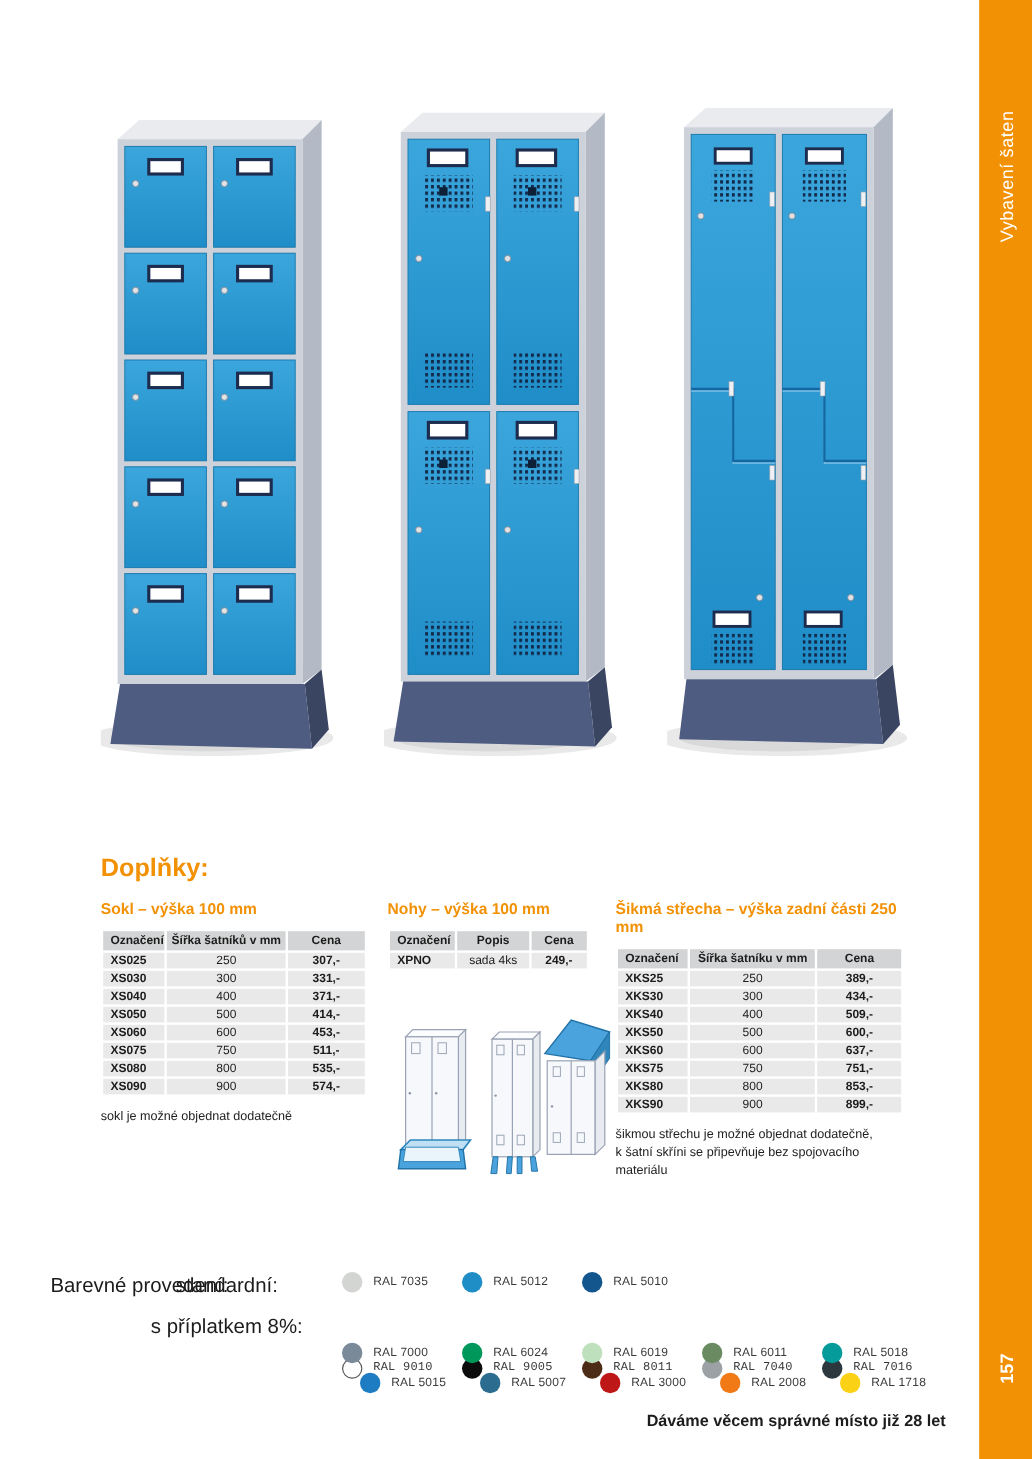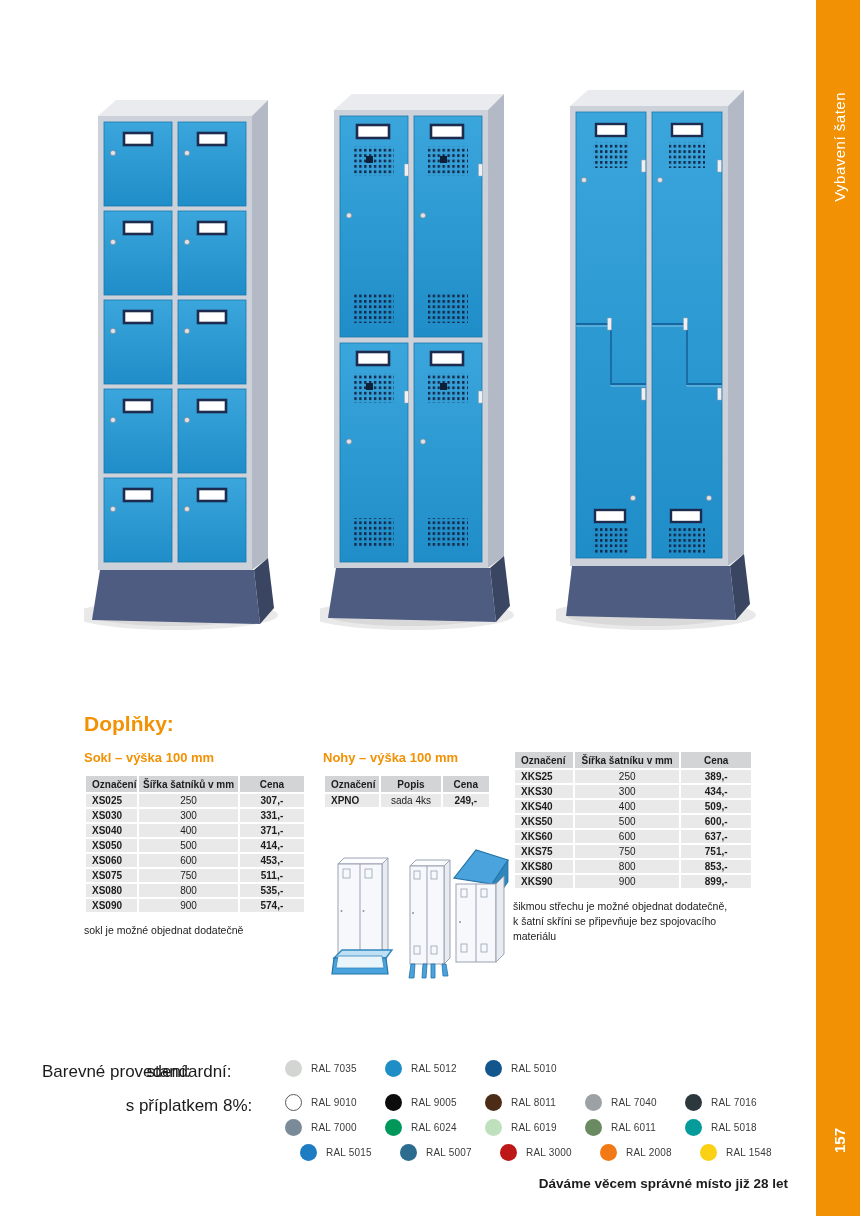--- a/index.html
+++ b/index.html
@@ -39,21 +39,21 @@
   .t-strecha th:nth-child(1){width:25%} .t-strecha th:nth-child(2){width:45%} .t-strecha th:nth-child(3){width:30%}
   .t-nohy th:nth-child(1){width:34%} .t-nohy th:nth-child(2){width:37%} .t-nohy th:nth-child(3){width:29%}
   .acc-note { font-size:10.5px; color:#222; margin-top:9px; white-space:pre-line; line-height:1.45; }
 
   
   .colors-label { position:absolute; left:42px; top:1062px; font-size:17px; }
   .group-label { position:absolute; left:100px; width:178px; text-align:center; font-size:17px; }
   #std-label { top:1062px; }
   #sur-label { top:1096px; }
   .swatch-row { position:absolute; left:285px; display:flex; }
-  #swrow-0 { top:1060px; } #swrow-1 { top:1094px; } #swrow-2 { top:1119px; } #swrow-3 { top:1144px;padding-left:15px; }
+  #swrow-0 { top:1060px; } #swrow-1 { top:1132px;font-family:Liberation Mono, monospace; } #swrow-2 { top:1119px; } #swrow-3 { top:1144px;padding-left:15px; }
   .swatch { width:100px; display:flex; align-items:center; }
   .dot { width:17px; height:17px; border-radius:50%; flex:none; }
   .dot.outlined { border:1.2px solid #5a5a5a; }
   .swatch-label { font-size:10px; color:#3a3a3a; margin-left:9px; letter-spacing:.2px; }
 
   
   .tagline { position:absolute; right:72px; top:1176px; font-size:13.5px; font-weight:bold; }
 </style>
 </head>
 <body>
@@ -279,20 +279,21 @@
           <tr>
             <td>XPNO</td>
             <td>sada 4ks</td>
             <td>249,-</td>
           </tr>
         </tbody>
       </table>
   </div>
 
   <div class="acc-col" id="col-strecha">
+    <h3 class="acc-title">Šikmá střecha – výška zadní části 250 mm</h3>
     <table class="acc-table t-strecha">
         <thead>
           <tr>
             <th>Označení</th>
             <th>Šířka šatníku v mm</th>
             <th>Cena</th>
           </tr>
         </thead>
         <tbody>
           <tr>
@@ -457,18 +458,18 @@
       <span class="swatch">
         <span class="dot" style="background: rgb(189, 23, 23);"></span>
         <span class="swatch-label">RAL 3000</span>
       </span>
       <span class="swatch">
         <span class="dot" style="background: rgb(241, 122, 23);"></span>
         <span class="swatch-label">RAL 2008</span>
       </span>
       <span class="swatch">
         <span class="dot" style="background: rgb(251, 209, 22);"></span>
-        <span class="swatch-label">RAL 1548</span>
+        <span class="swatch-label">RAL 1718</span>
       </span>
     </div>
 
   <div class="tagline">Dáváme věcem správné místo již 28 let</div>
 </div>
 
 </body></html>

